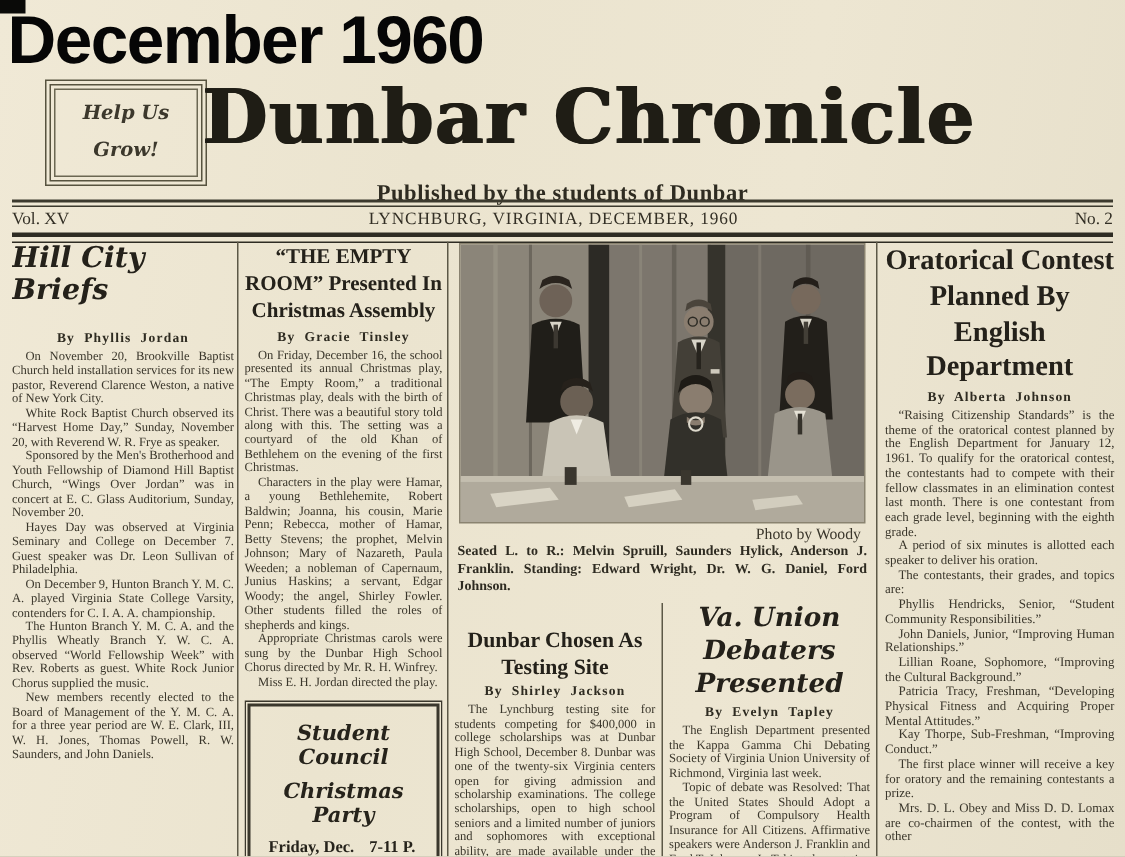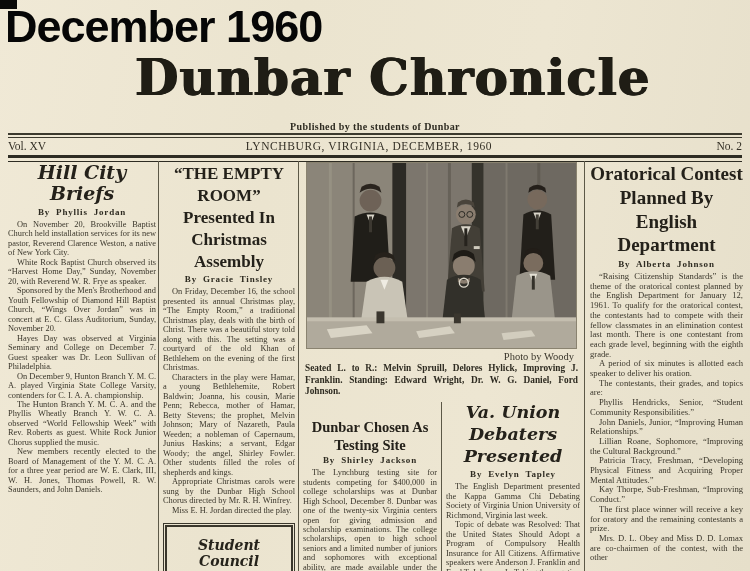--- a/index.html
+++ b/index.html
@@ -25,21 +25,21 @@
   .box-right{left:620px;top:49px;width:115px;height:73px;}
   .paper-title{
     position:absolute;left:135px;top:52px;width:478px;margin:0;
     font-family:"DejaVu Serif", serif;font-weight:bold;font-size:50px;line-height:1.05;
     text-align:center;color:#1f1d15;letter-spacing:1px;
     text-shadow:0.7px 0 0 #1f1d15,-0.7px 0 0 #1f1d15;
     white-space:nowrap;
   }
   .publisher{
     position:absolute;left:0;top:121px;width:750px;text-align:center;
-    font-weight:bold;font-size:10px;letter-spacing:.4px;color:#2e2b21;
+    font-weight:bold;font-size:15px;letter-spacing:.4px;color:#2e2b21;
   }
   .rule-a{position:absolute;left:8px;right:8px;top:133px;height:2px;border-top:2px solid #3c3a2e;border-bottom:1px solid #3c3a2e;}
   .dateline{
     position:absolute;left:8px;right:8px;top:138px;height:15px;
     display:flex;justify-content:space-between;align-items:center;
     font-size:11.5px;color:#332f25;
   }
   .dateline .center{position:absolute;left:0;right:12px;text-align:center;letter-spacing:.6px;}
   .rule-b{position:absolute;left:8px;right:8px;top:155px;height:3px;border-top:3px solid #2e2c23;border-bottom:1px solid #2e2c23;}
 
@@ -47,25 +47,25 @@
   .content{position:absolute;left:0;top:161px;width:750px;height:410px;overflow:hidden;}
   .col{position:absolute;top:0;bottom:0;overflow:hidden;}
   .col1{left:8px;width:148px;}
   .col2{left:163px;width:132px;}
   .colmid{left:303px;width:277px;}
   .col5{left:590px;width:153px;}
   .vrule{position:absolute;top:0;bottom:0;width:1px;background:#5c5847;}
   .vr1{left:158px;}.vr2{left:298px;}.vr3{left:584px;}
 
   .headline-italic{
-    margin:1px 0 3px;font-family:"DejaVu Serif", serif;font-style:italic;font-weight:bold;
-    font-size:19px;text-align:center;color:#24211a;line-height:1.1;
+    margin:1px 0 16px;font-family:"DejaVu Serif", serif;font-style:italic;font-weight:bold;
+    font-size:19px;text-align:left;color:#24211a;line-height:1.1;
   }
   .headline-caps{
-    margin:2px 0 1px;font-weight:bold;font-size:17px;line-height:1.3;text-align:center;color:#24211a;
+    margin:2px 0 1px;font-weight:bold;font-size:14px;line-height:1.3;text-align:center;color:#24211a;
     font-family:"Liberation Serif", serif;
   }
   .headline-md{margin:16px 0 1px;font-weight:bold;font-size:14.5px;line-height:1.25;text-align:center;color:#24211a;}
   .headline-it-lg{margin:0 0 2px;font-family:"DejaVu Serif", serif;font-style:italic;font-weight:bold;font-size:17.5px;line-height:1.25;text-align:center;color:#24211a;}
   .headline-lg{margin:1px 0 2px;font-weight:bold;font-size:19px;line-height:1.25;text-align:center;color:#24211a;font-family:"Liberation Serif", serif;}
   .byline{margin:0 0 3px;font-weight:bold;font-size:9px;text-align:center;letter-spacing:.8px;word-spacing:3px;color:#2e2b21;}
   .body-copy .para{margin:0;font-size:8.4px;line-height:1.13;text-align:justify;text-indent:9px;color:#3a362b;}
   .col5 .para{font-size:8.6px;}
 
   
@@ -85,20 +85,24 @@
   .subcol{width:134px;overflow:hidden;}
   .subvr{width:1px;background:#5c5847;margin:0 4px;}
 </style>
 </head>
 <body>
 
 <div class="page">
   <div class="corner-mark"></div>
   <div class="overlay-date">December 1960</div>
 
+  <div class="ornate-box box-left">
+    <span>Help Us</span>
+    <span>Grow!</span>
+  </div>
   <h1 class="paper-title">Dunbar Chronicle</h1>
   <div class="publisher">Published by the students of Dunbar</div>
 
   <div class="rule-a"></div>
   <div class="dateline">
     <span>Vol. XV</span>
     <span class="center">LYNCHBURG, VIRGINIA, DECEMBER, 1960</span>
     <span>No. 2</span>
   </div>
   <div class="rule-b"></div>
@@ -199,21 +203,21 @@
           <rect x="0" y="158" width="271" height="29" fill="#b0aa9c"></rect>
           <rect x="0" y="156" width="271" height="4" fill="#c4beaf"></rect>
           <path d="M20 168 l40 -4 l6 8 l-42 5 z" fill="#d9d4c5"></path>
           <path d="M110 170 l34 -5 l5 7 l-36 5 z" fill="#d6d1c2"></path>
           <path d="M196 172 l30 -3 l4 6 l-32 4 z" fill="#d2cdbe"></path>
           <rect x="70" y="150" width="8" height="12" fill="#3a362e"></rect>
           <rect x="148" y="152" width="7" height="10" fill="#3a362e"></rect>
         </svg>
       </div>
       <div class="photo-credit">Photo by Woody</div>
-      <div class="photo-caption">Seated L. to R.: Melvin Spruill, Delores Hylick, Improving J. Franklin. Standing: Edward Wright, Dr. W. G. Daniel, Ford Johnson.</div>
+      <div class="photo-caption">Seated L. to R.: Melvin Spruill, Saunders Hylick, Anderson J. Franklin. Standing: Edward Wright, Dr. W. G. Daniel, Ford Johnson.</div>
       <div class="subcols">
         <div class="subcol">
           <h2 class="headline-md">Dunbar Chosen As Testing Site</h2>
           <div class="byline">By Shirley Jackson</div>
           <div class="body-copy">
               <p class="para">The Lynchburg testing site for students competing for $400,000 in college scholarships was at Dunbar High School, December 8. Dunbar was one of the twenty-six Virginia centers open for giving admission and scholarship examinations. The college scholarships, open to high school seniors and a limited number of juniors and sophomores with exceptional ability, are made available under the United Negro College Fund</p>
             </div>
         </div>
         <div class="subvr"></div>
         <div class="subcol">

